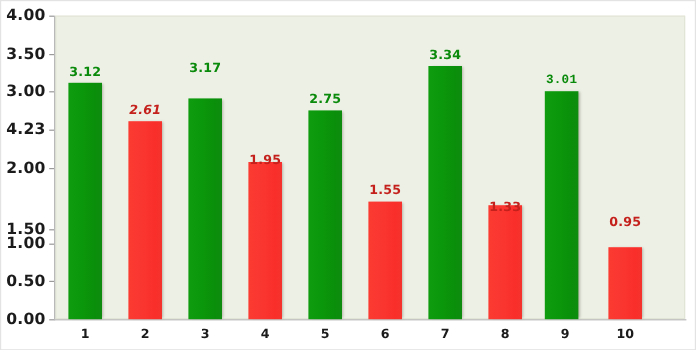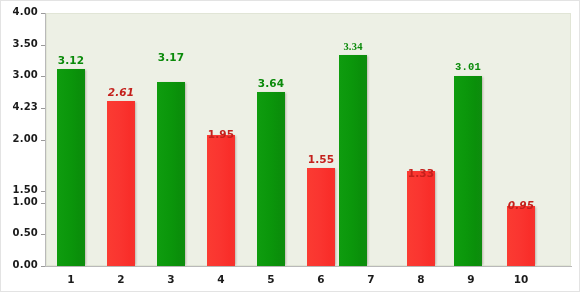--- a/index.html
+++ b/index.html
@@ -60,21 +60,21 @@
     right: 0;
     top: 0;
     width: 4px;
     height: 1px;
     background: #9a9a9a;
   }
   .y-tick .tick-label {
     position: absolute;
     right: 7px;
     top: -7px;
-    font-size: 10px;
+    font-size: 13px;
     font-weight: bold;
     color: #1b1b1b;
     white-space: nowrap;
     letter-spacing: 0.2px;
   }
 
   
   .bar-slot {
     position: absolute;
     bottom: 0;
@@ -183,46 +183,46 @@
           <div class="bar-value" style="bottom: 203.502px;">3.17</div>
         </div>
       </div>
       <div class="bar-slot" style="left: 195px; top: 12px;">
         <div class="bar red" style="height: 131px;">
           <div class="bar-value" style="bottom: 126.337px;">1.95</div>
         </div>
       </div>
       <div class="bar-slot" style="left: 245px; top: 12px;">
         <div class="bar green" style="height: 173.938px;">
-          <div class="bar-value" style="bottom: 176.938px;">3.64</div>
+          <div class="bar-value" style="bottom: 176.938px;">2.75</div>
         </div>
       </div>
       <div class="bar-slot" style="left: 295px; top: 12px;">
         <div class="bar red" style="height: 98.0375px;">
           <div class="bar-value" style="bottom: 101.037px;">1.55</div>
         </div>
       </div>
-      <div class="bar-slot" style="left: 327px; top: 12px; font-family: Liberation Serif, serif;">
+      <div class="bar-slot" style="left: 345px; top: 12px;">
         <div class="bar green" style="height: 211.255px;">
           <div class="bar-value" style="bottom: 214.255px;">3.34</div>
         </div>
       </div>
       <div class="bar-slot" style="left: 395px; top: 12px;">
         <div class="bar red" style="height: 95px;">
           <div class="bar-value" style="bottom: 87.1225px;">1.33</div>
         </div>
       </div>
       <div class="bar-slot" style="left: 442px; top: 12px; font-family: Liberation Mono, monospace;">
         <div class="bar green" style="height: 190.382px;">
           <div class="bar-value" style="bottom: 193.382px;">3.01</div>
         </div>
       </div>
       <div class="bar-slot" style="left: 495px; top: 12px;">
         <div class="bar red" style="height: 60.0875px;">
-          <div class="bar-value" style="bottom: 55px; font-style: italic;">0.95</div>
+          <div class="bar-value" style="bottom: 75px;">0.95</div>
         </div>
       </div>
     </div>
   <div id="x-labels">
       <div class="x-label" style="left: 45px;">1</div>
       <div class="x-label" style="left: 95px;">2</div>
       <div class="x-label" style="left: 145px;">3</div>
       <div class="x-label" style="left: 195px;">4</div>
       <div class="x-label" style="left: 245px;">5</div>
       <div class="x-label" style="left: 295px;">6</div>

